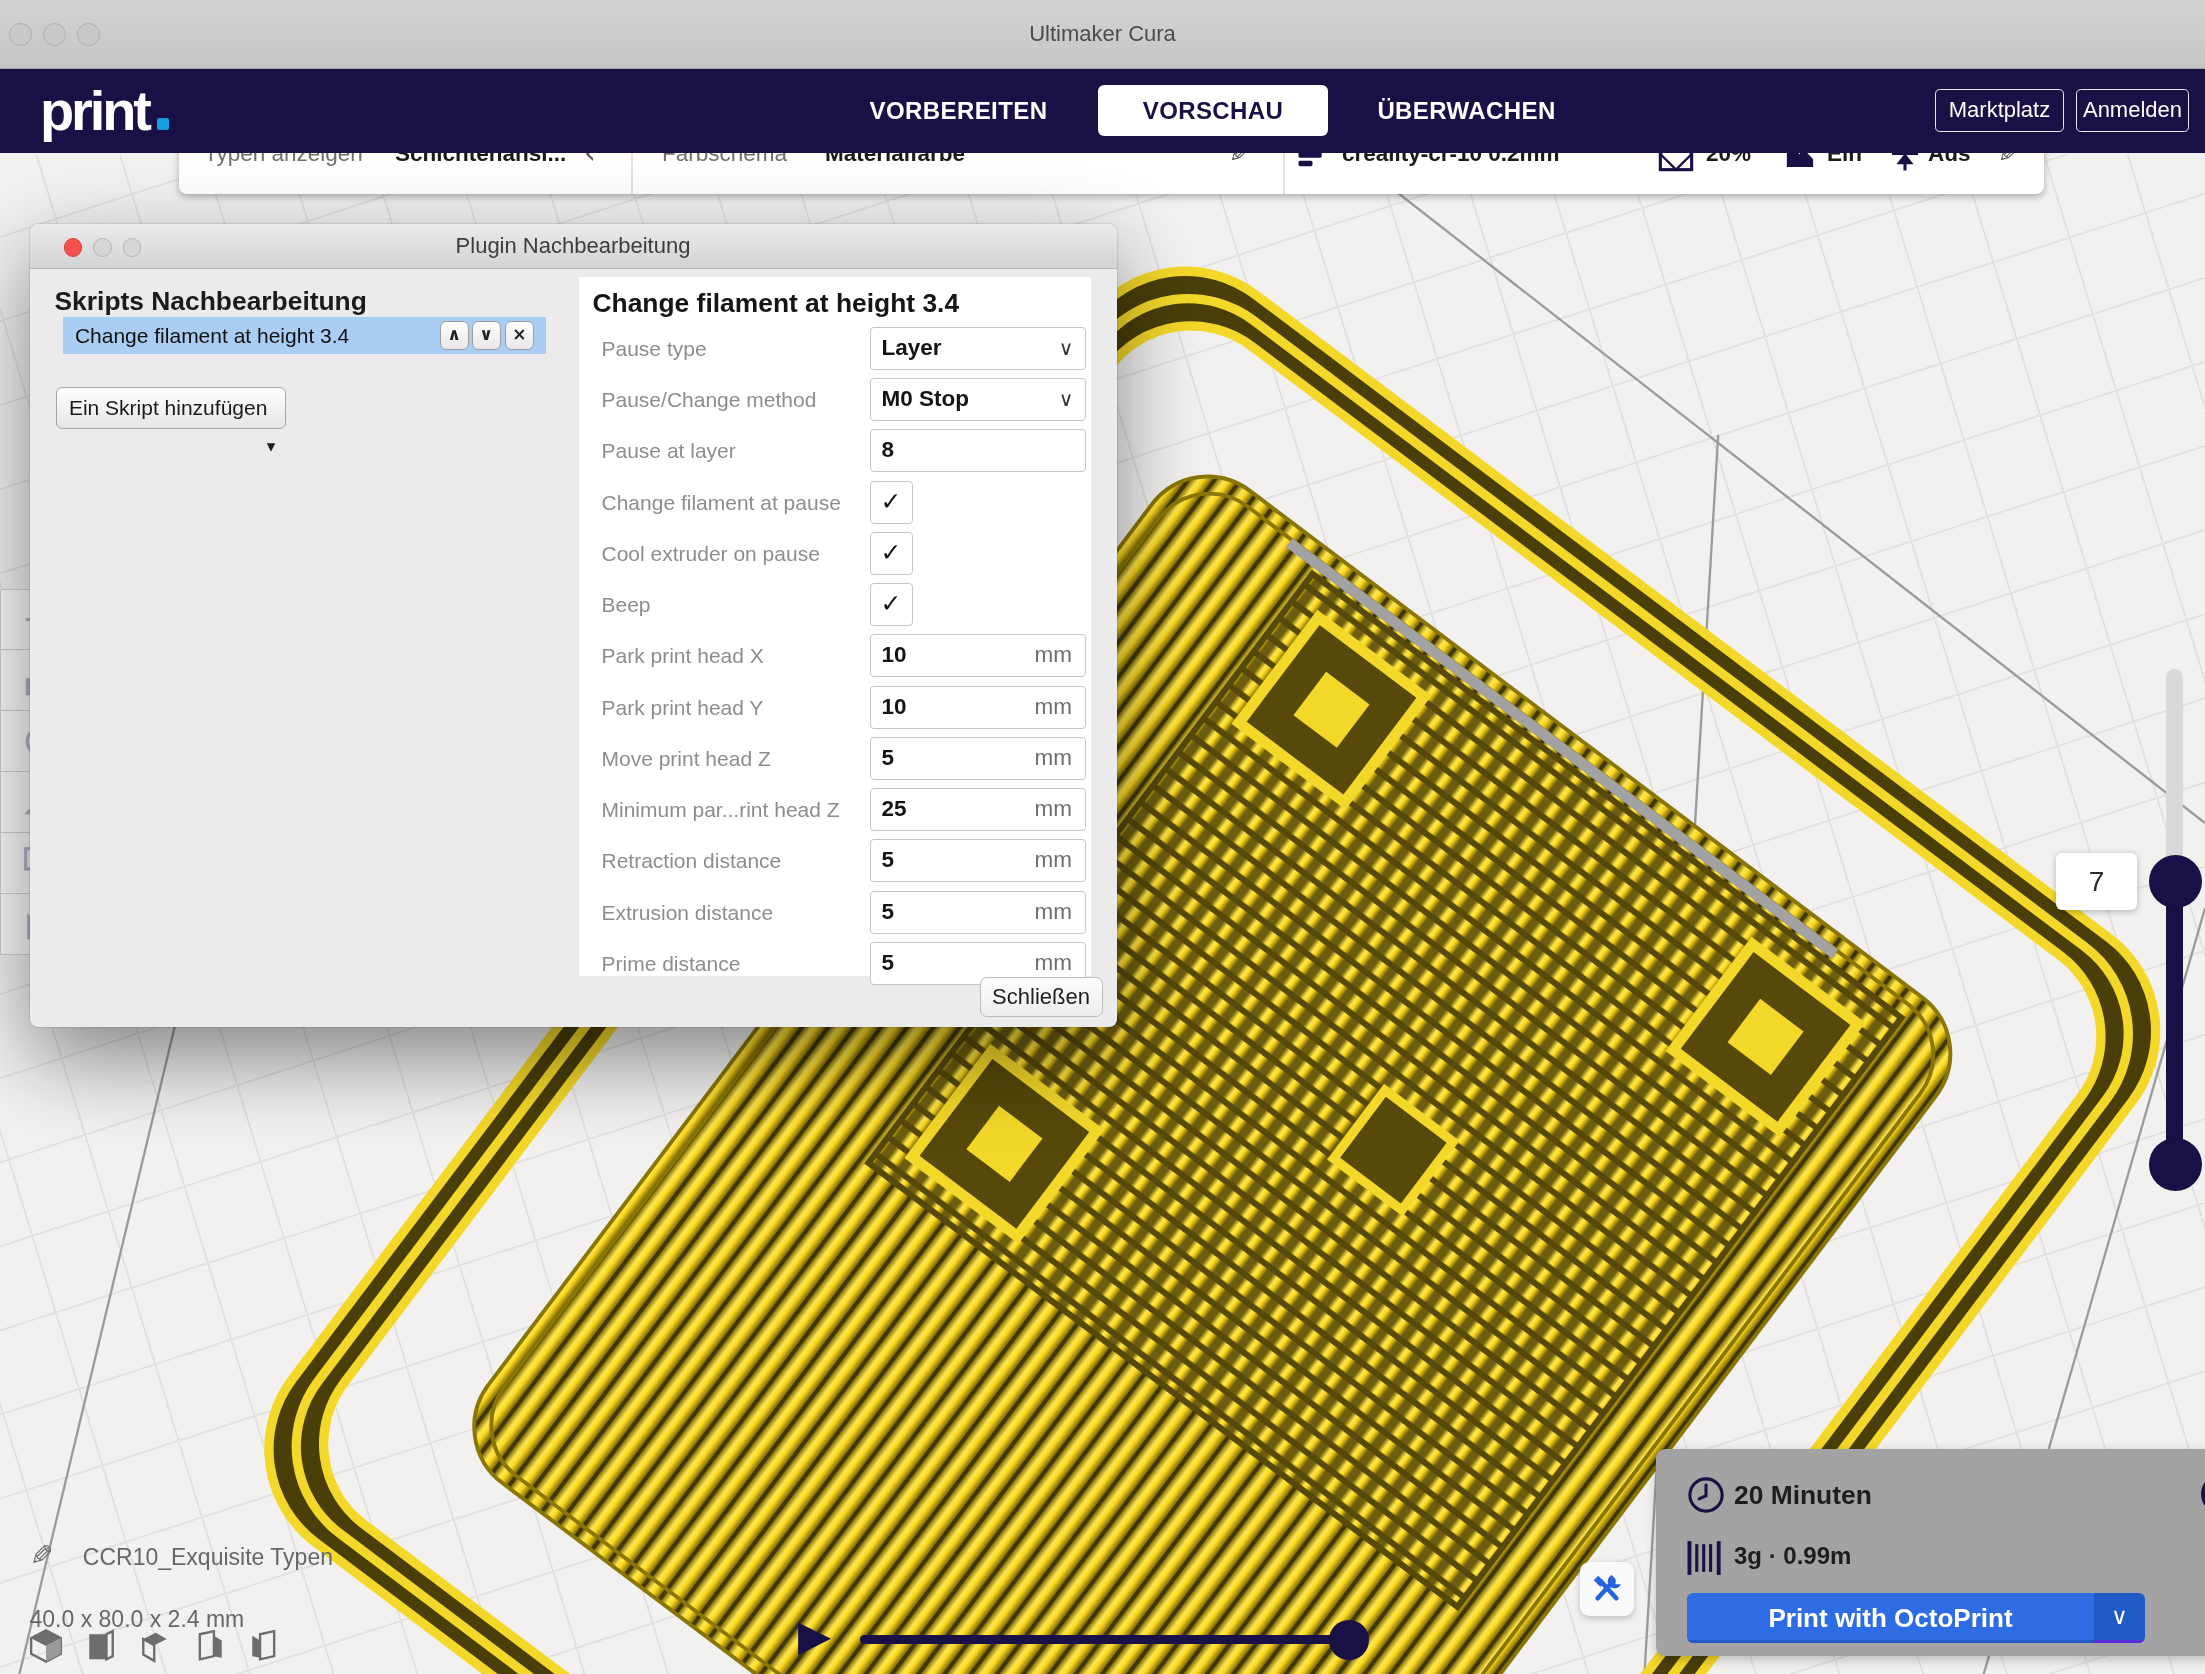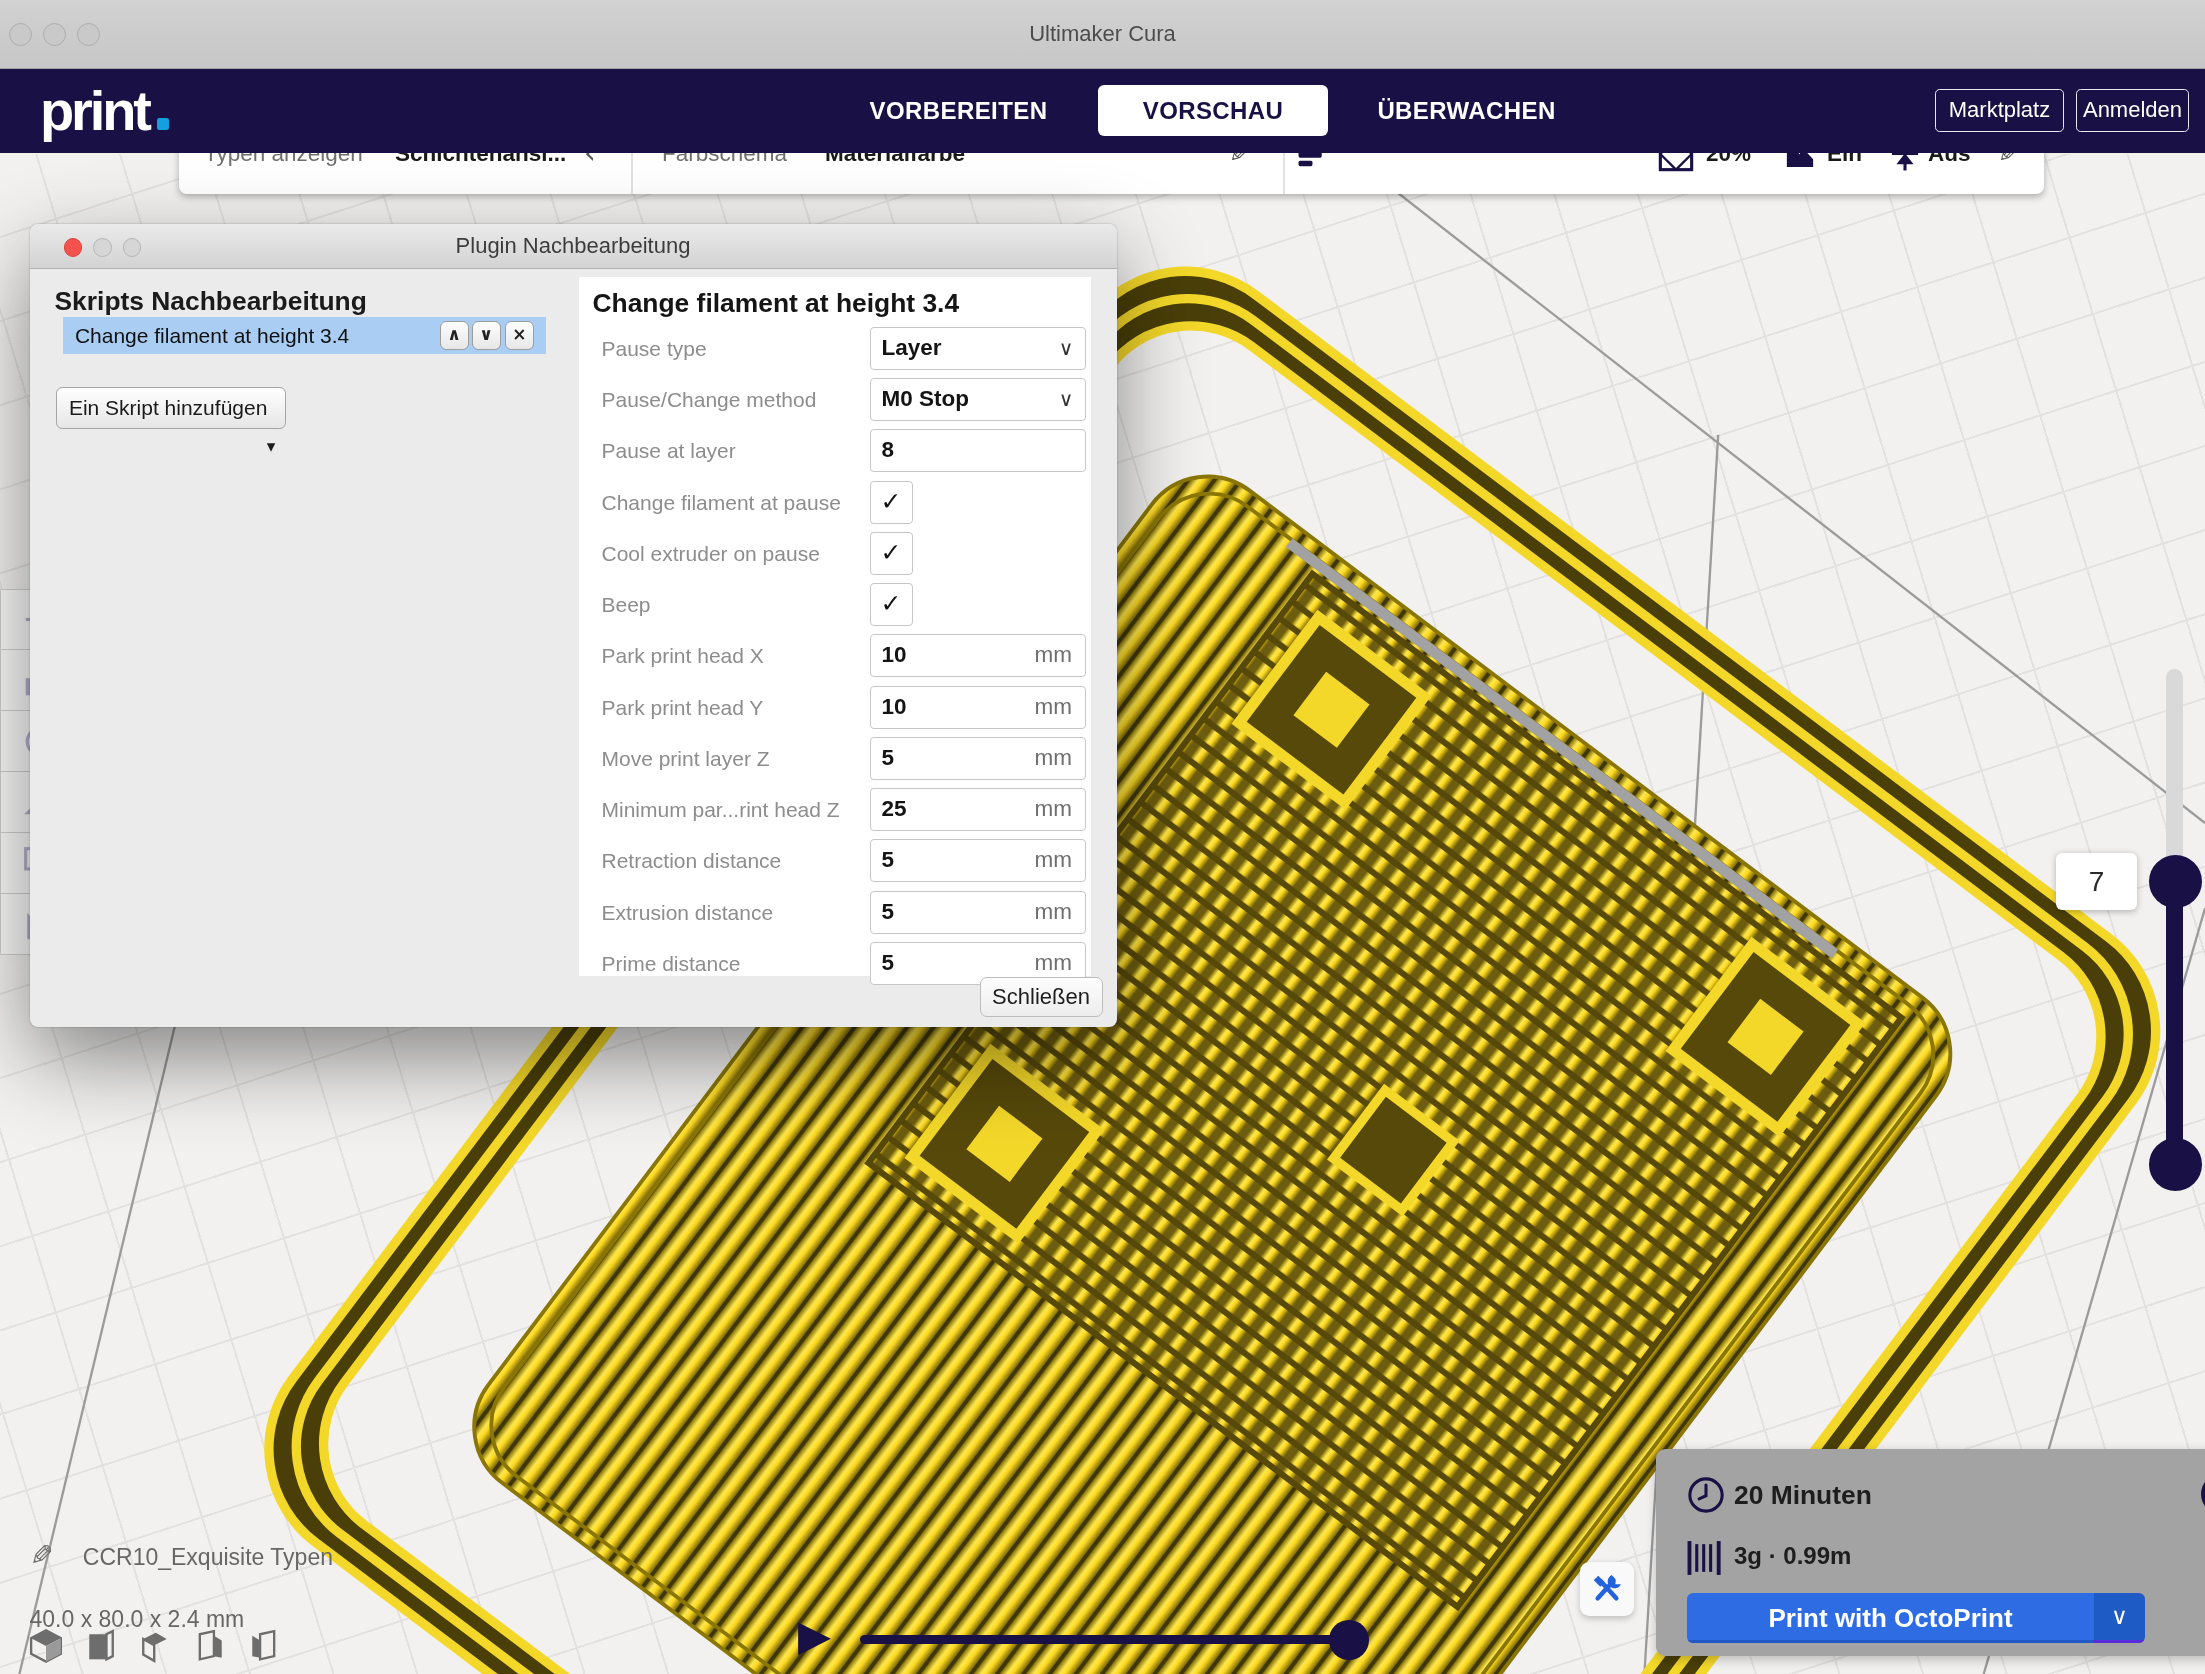--- a/index.html
+++ b/index.html
@@ -212,20 +212,21 @@
   <div class="vb-divider" style="left:1104px"></div>
   <span class="vb-icon" style="left:1118px;top:23px">
     <svg width="34" height="34" viewBox="0 0 44 44">
         <g fill="#191145">
           <rect x="2" y="6" width="40" height="9" rx="2"></rect>
           <rect x="2" y="19" width="30" height="9" rx="2"></rect>
           <rect x="2" y="32" width="18" height="7" rx="2"></rect>
         </g>
       </svg>
   </span>
+  <span class="vb vb-value" style="left:1163px">creality-cr-10 0.2mm</span>
   <span class="vb-icon" style="left:1479px;top:23px">
     <svg width="36" height="36" viewBox="0 0 46 46">
         <rect x="3" y="3" width="40" height="40" fill="none" stroke="#191145" stroke-width="4"></rect>
         <g stroke="#191145" stroke-width="3" fill="none">
           <path d="M3 23 L23 3 M23 43 L43 23 M3 23 L23 43 M23 3 L43 23"></path>
         </g>
       </svg>
   </span>
   <span class="vb vb-value" style="left:1527px">20%</span>
   <span class="vb-icon" style="left:1604px;top:23px">
@@ -439,21 +440,21 @@
             </div>
           </div>
           <div class="frow" style="top: 359px;">
             <span class="flabel">Park print head Y</span>
             <div class="control ctl-wide">
               <span class="cval">10</span>
               <span class="cunit">mm</span>
             </div>
           </div>
           <div class="frow" style="top: 410px;">
-            <span class="flabel">Move print layer Z</span>
+            <span class="flabel">Move print head Z</span>
             <div class="control ctl-wide">
               <span class="cval">5</span>
               <span class="cunit">mm</span>
             </div>
           </div>
           <div class="frow" style="top: 461px;">
             <span class="flabel">Minimum par...rint head Z</span>
             <div class="control ctl-wide">
               <span class="cval">25</span>
               <span class="cunit">mm</span>

